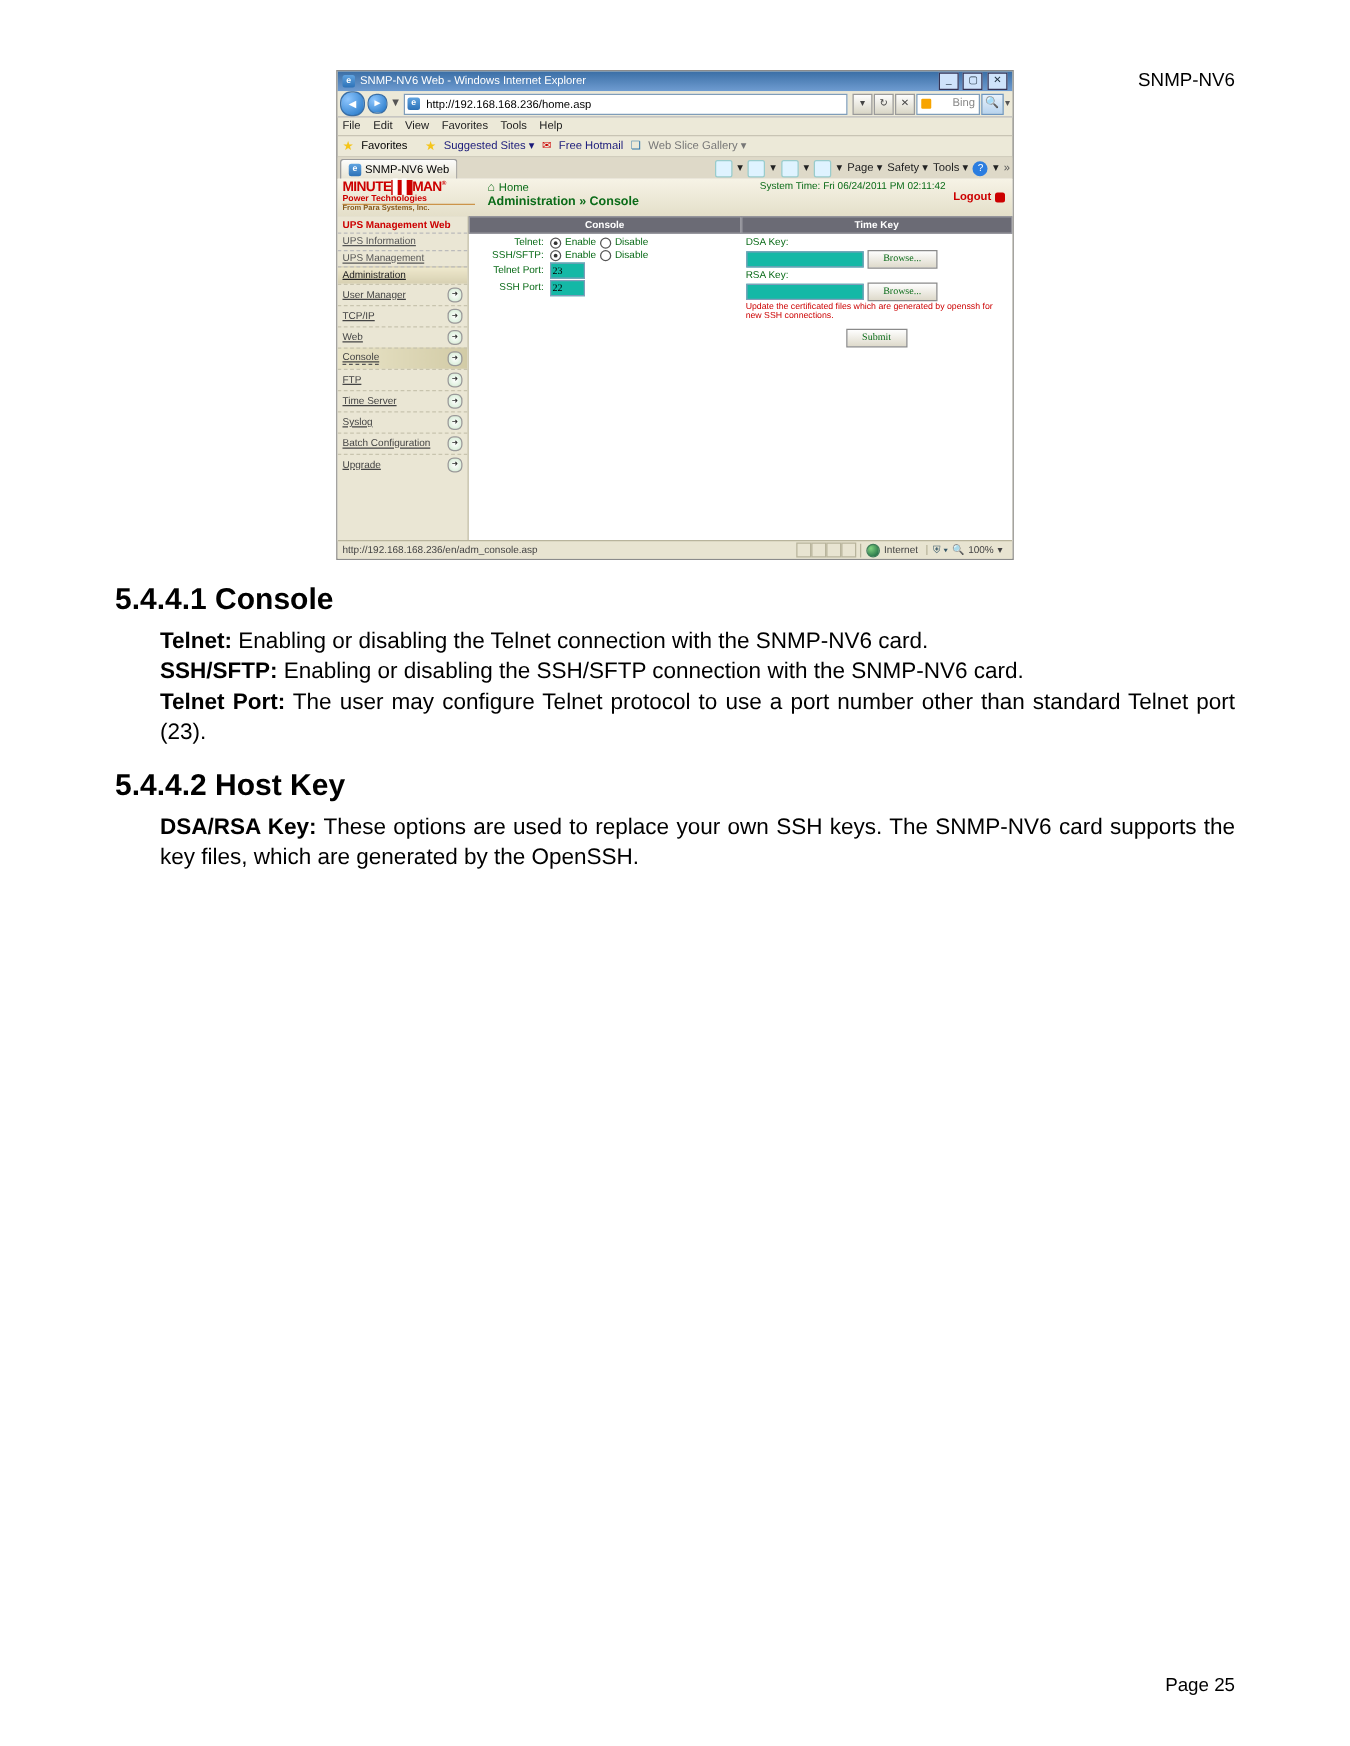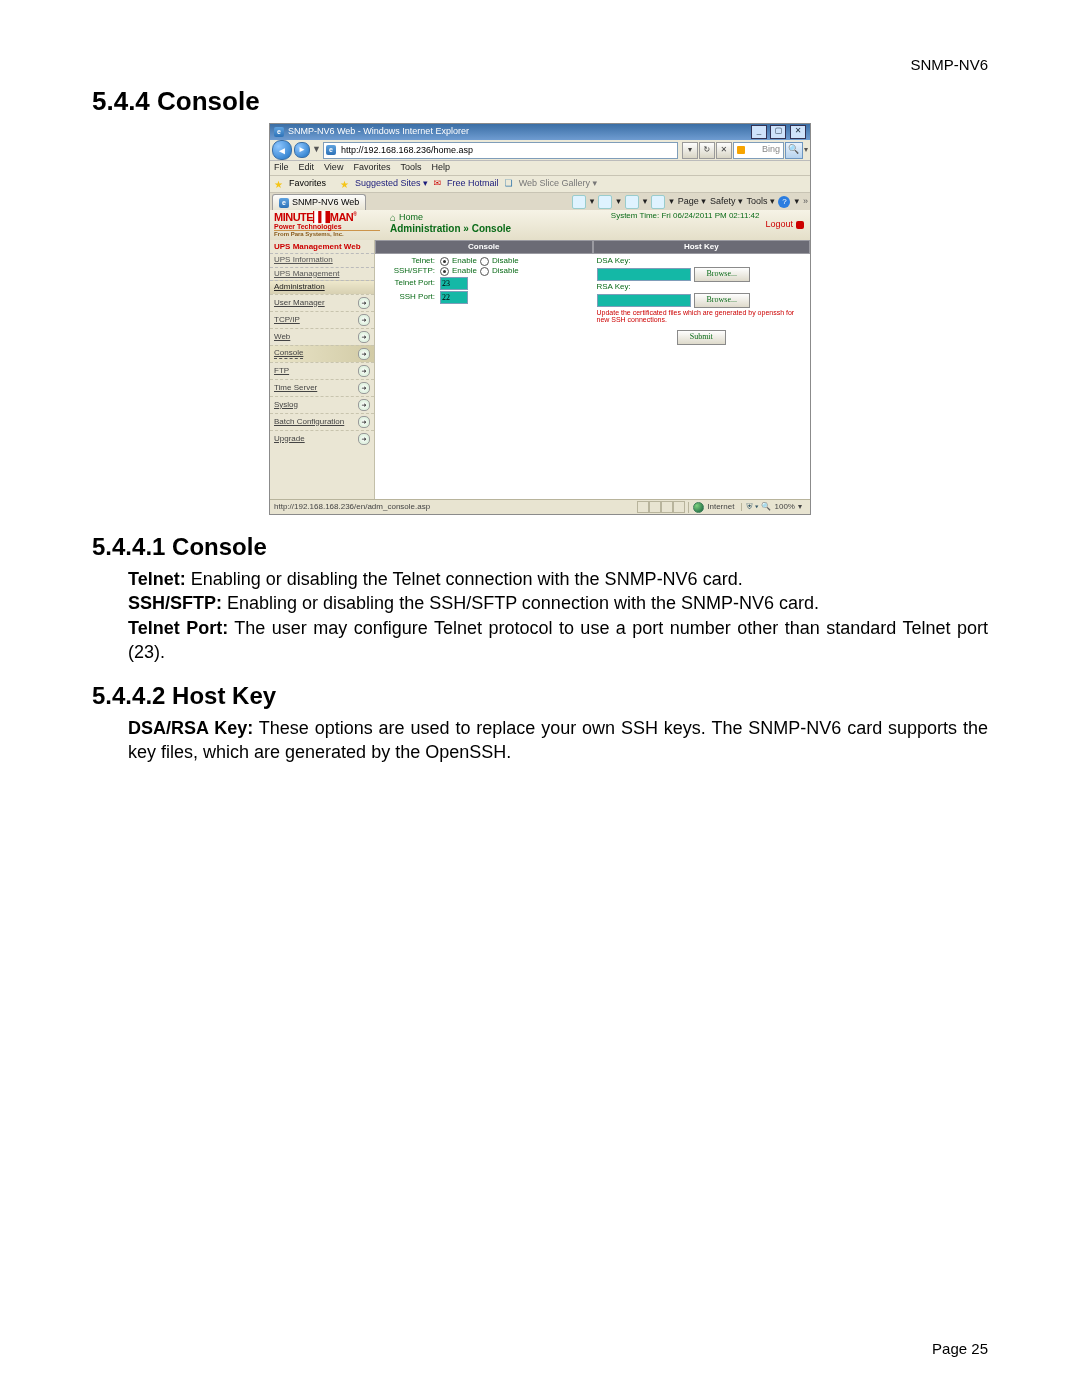--- a/index.html
+++ b/index.html
@@ -206,21 +206,21 @@
   .logo .l1 { font-size: 11px; font-weight: 900; color: #c00; letter-spacing: -0.5px; }
   .logo .l1 .box { background:#c00; color:#fff; padding:0 1px; }
   .logo .l1 .man { color:#c00; }
   .logo .l2 { font-size: 7px; color: #c00; font-weight: 700; border-bottom: 1px solid #cc944a; }
   .logo .l3 { font-size: 6px; color: #865a1c; font-weight: 700; }
   .crumbs { flex: 1; padding: 2px 6px; }
   .crumbs .home { color: #0a6b18; font-size: 9px; display:flex; align-items:center; gap:3px;}
   .crumbs .home .hicon{ color:#0a6b18; font-size:10px; }
   .crumbs .path { color: #0a6b18; font-size: 10px; font-weight: 700; }
   .systime { color: #0a6b18; font-size: 8px; padding-top: 2px; }
-  .logout { color: #c00; font-size: 9px; padding: 2px 6px; font-weight:400; display:flex; gap:3px; align-items:center;}
+  .logout { color: #c00; font-size: 9px; padding: 2px 6px; font-weight:700; display:flex; gap:3px; align-items:center;}
   .logout .lx { width:8px;height:8px;background:#c00;border-radius:2px;display:inline-block;}
 
   .wbody { display: flex; position: absolute; top: 30px; left:0; right:0; bottom:0; }
   .sidebar {
     width: 104px;
     background: #eae6d4;
     border-right: 1px solid #c3bfa9;
     padding-top: 2px;
     overflow: hidden;
   }
@@ -297,21 +297,20 @@
     border:1px solid #3f7e5a; display:inline-block;}
   .zoom{ display:flex; align-items:center; gap:3px; border-left:1px solid #b8b49c; padding:0 4px;}
   .pm{ color:#356; }
 </style>
 </head>
 <body>
 
 <div class="page">
   <div class="top-right">SNMP-NV6</div>
 
-  <h2 class="sec">5.4.4 Console</h2>
 
   <div class="shot">
 
     <div class="titlebar">
       <span class="wtitle">
         <span class="ie-e">e</span>
         <span>SNMP-NV6 Web - Windows Internet Explorer</span>
       </span>
       <span class="titlebtns">
         <span>_</span>
@@ -475,21 +474,21 @@
                   <input class="tin" value="23" style="">
                 </div>
                 <div class="frow">
                   <span class="flabel">SSH Port:</span>
                   <input class="tin" value="22" style="">
                 </div>
               </div>
             </div>
 
             <div class="pnl">
-              <div class="pnlh">Host Key</div>
+              <div class="pnlh">Time Key</div>
               <div class="pnlbody">
                 <div class="frow" style="justify-content:flex-start">
                   <span>DSA Key:</span>
                 </div>
                 <div class="frow">
                   <input class="tin long" style="">
                   <span class="btn">Browse...</span>
                 </div>
                 <div class="frow" style="justify-content:flex-start">
                   <span>RSA Key:</span>

